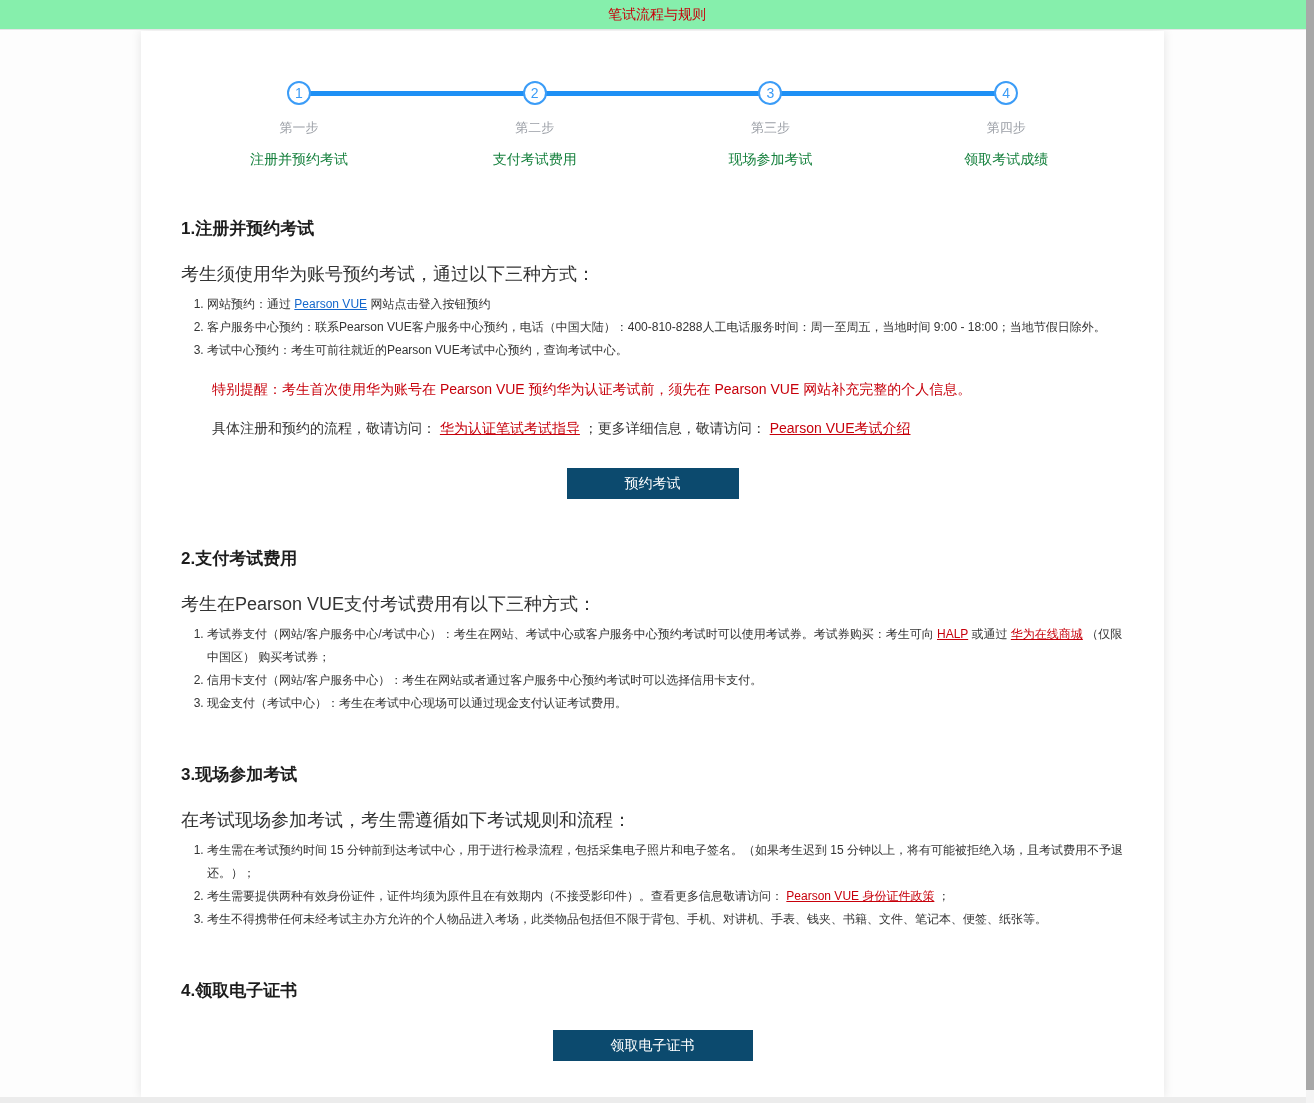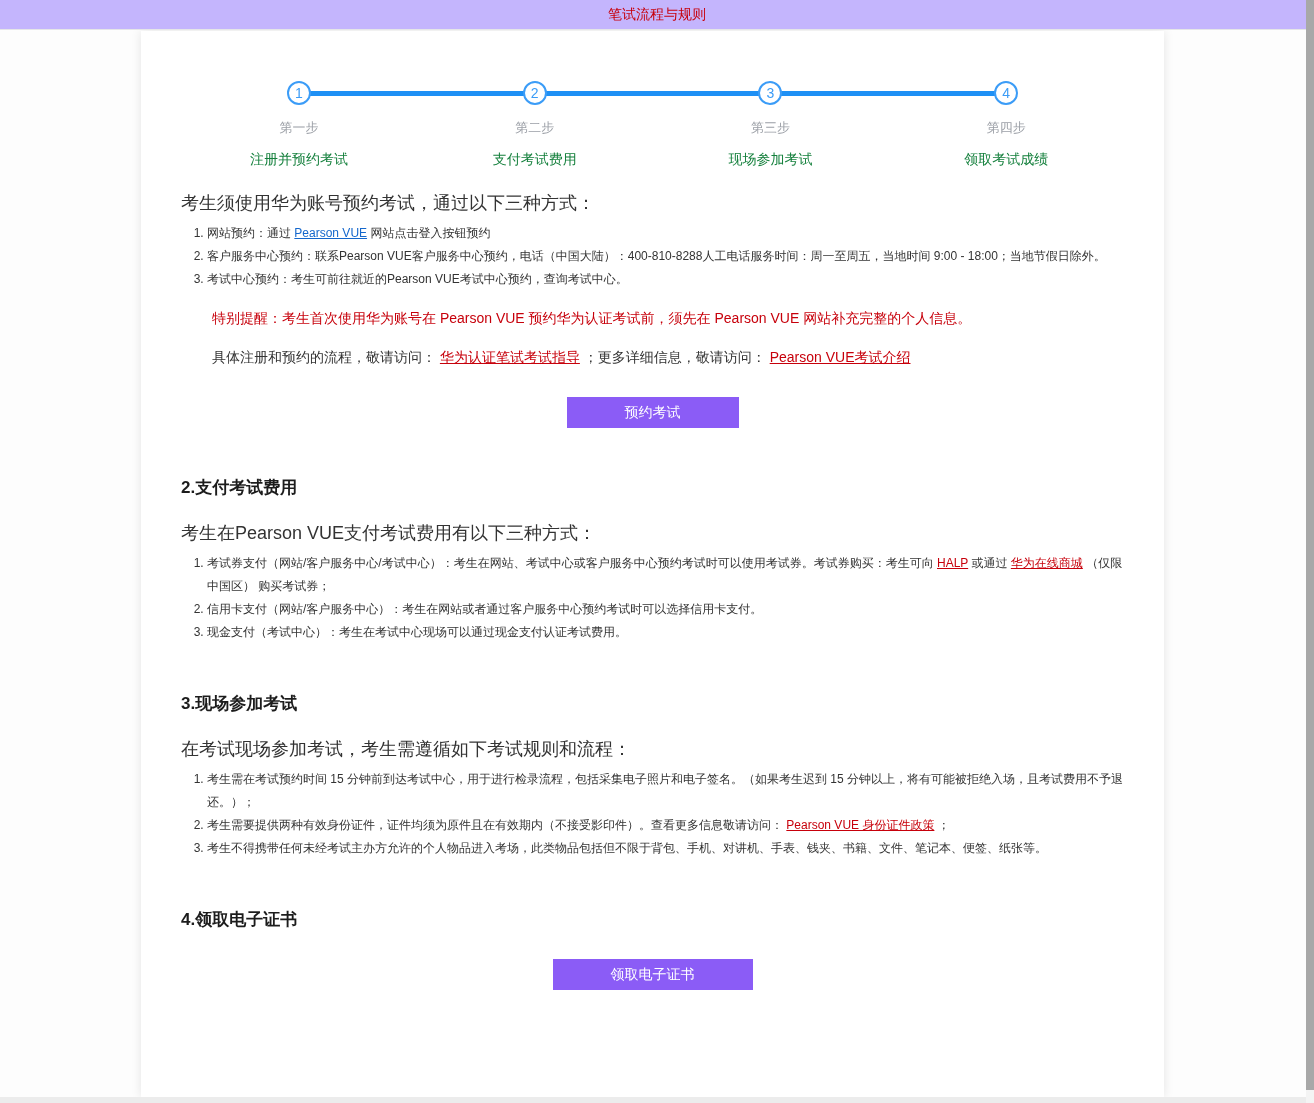--- a/index.html
+++ b/index.html
@@ -1,20 +1,20 @@
 <!DOCTYPE html>
 <html><head>
 <meta charset="utf-8">
 <style>
   html,body{margin:0;padding:0;background:#ffffff;}
   body{width:1314px;height:1103px;overflow:hidden;font-family:"Liberation Sans","DejaVu Sans",sans-serif;color:#333;}
   .page{position:relative;width:1314px;height:1103px;background:#fdfdfd;}
 
   
-  .tabbar{position:absolute;top:0;left:0;width:100%;height:30px;background:#c4b5fd;border-bottom:1px solid #e5e6e8;display:flex;padding:0 141px;box-sizing:border-box;z-index:2;}
+  .tabbar{position:absolute;top:0;left:0;width:100%;height:30px;background:#86efac;border-bottom:1px solid #e5e6e8;display:flex;padding:0 141px;box-sizing:border-box;z-index:2;}
   .tab{flex:1;display:flex;align-items:center;justify-content:center;font-size:14px;color:#333;cursor:pointer;}
   .tab.active{color:#c7000b;}
 
   
   .card{position:absolute;left:141px;top:31px;width:1023px;height:1066px;background:#ffffff;box-shadow:0 0 10px rgba(0,0,0,0.10);box-sizing:border-box;padding:0 40px;overflow:hidden;}
 
   
   .stepper{position:relative;margin-top:50px;display:flex;}
   .step-line{position:absolute;top:10px;left:12.5%;right:12.5%;height:5px;background:#1e90f5;border-radius:3px;}
   .step{flex:1;text-align:center;position:relative;}
@@ -26,21 +26,21 @@
   .section h3{margin:48px 0 0;font-size:17px;font-weight:bold;color:#1c1c1c;}
   .intro{margin:24px 0 0;font-size:18px;color:#333;line-height:20px;}
   ol{margin:9px 0 0;padding-left:26px;font-size:12px;color:#333;line-height:23px;}
   li{margin:0;}
   .note{margin:16px;padding-left:15px;font-size:14px;line-height:23px;color:#333;}
   .note.red{color:#c7000b;}
   a{text-decoration:underline;cursor:pointer;}
   .blue-link{color:#1467cc;}
   .red-link{color:#c7000b;}
 
-  .btn{display:block;margin:28px auto 0;height:31px;min-width:172px;padding:0 24px;background:#8b5cf6;color:#fff;border:none;font-size:14px;font-family:inherit;cursor:pointer;}
+  .btn{display:block;margin:28px auto 0;height:31px;min-width:172px;padding:0 24px;background:#0c4a6e;color:#fff;border:none;font-size:14px;font-family:inherit;cursor:pointer;}
   .btn.wide{min-width:200px;}
 
   
   .bottom-strip{position:absolute;left:0;bottom:0;width:100%;height:6px;background:#ececec;z-index:1;}
   .scrollbar{position:absolute;top:0;right:0;width:8px;height:100%;background:#f4f4f4;z-index:5;}
   .scroll-thumb{position:absolute;top:0;left:0;width:8px;height:1090px;background:#a8a8a8;}
 </style>
 </head>
 <body>
 
@@ -72,20 +72,21 @@
         <div class="step-title">现场参加考试</div>
       </div>
       <div class="step">
         <div class="circle">4</div>
         <div class="step-label">第四步</div>
         <div class="step-title">领取考试成绩</div>
       </div>
     </div>
 
     <div class="section">
+      <h3>1.注册并预约考试</h3>
       <p class="intro">考生须使用华为账号预约考试，通过以下三种方式：</p>
       <ol>
         <li><span>网站预约：通过 </span><a class="blue-link">Pearson VUE</a><span> 网站点击登入按钮预约</span></li>
         <li><span>客户服务中心预约：联系Pearson VUE客户服务中心预约，电话（中国大陆）：400-810-8288人工电话服务时间：周一至周五，当地时间 9:00 - 18:00；当地节假日除外。</span></li>
         <li><span>考试中心预约：考生可前往就近的Pearson VUE考试中心预约，查询考试中心。</span></li>
       </ol>
       <p class="note red">特别提醒：考生首次使用华为账号在 Pearson VUE 预约华为认证考试前，须先在 Pearson VUE 网站补充完整的个人信息。</p>
       <p class="note"><span>具体注册和预约的流程，敬请访问： </span><a class="red-link">华为认证笔试考试指导</a><span> ；更多详细信息，敬请访问： </span><a class="red-link">Pearson VUE考试介绍</a></p>
       <button class="btn">预约考试</button>
     </div>

